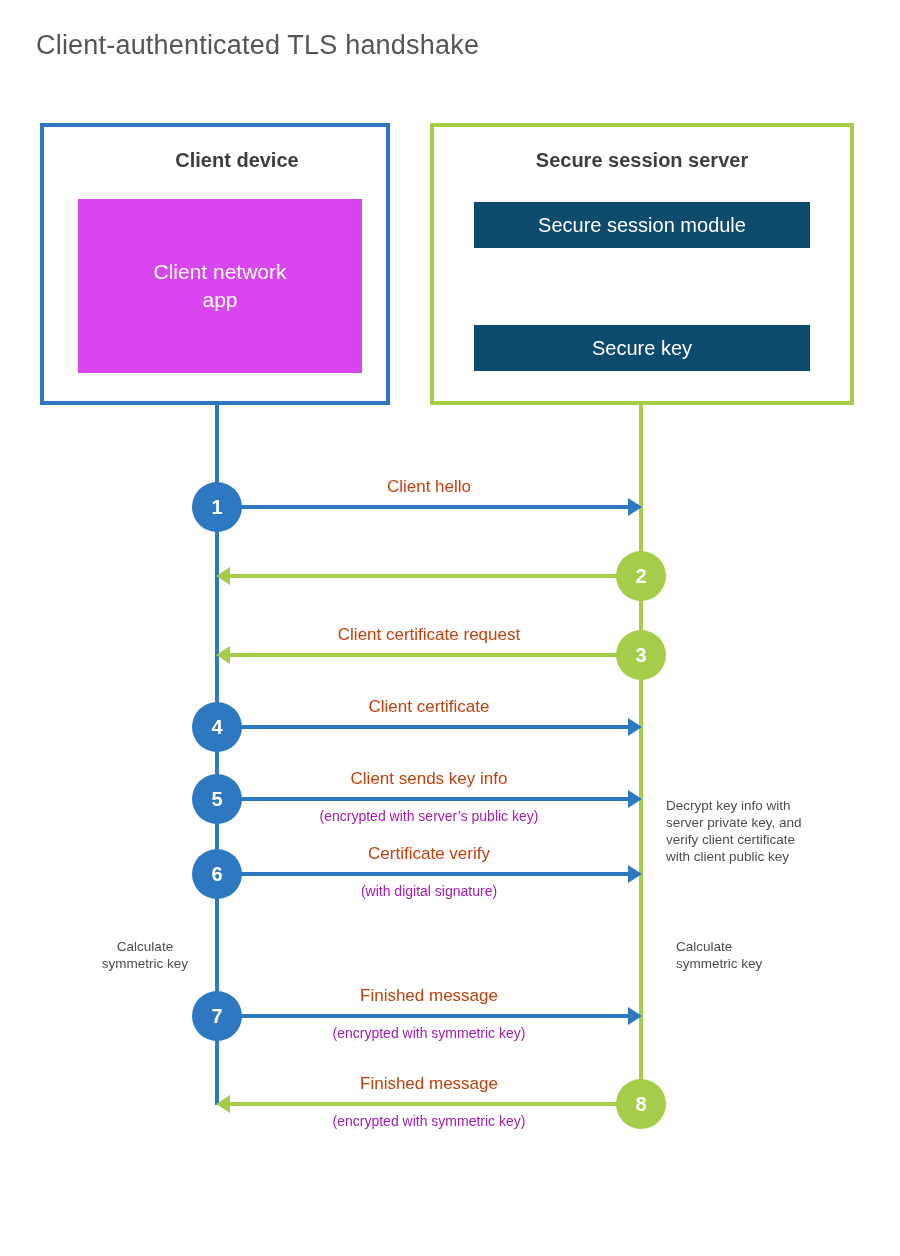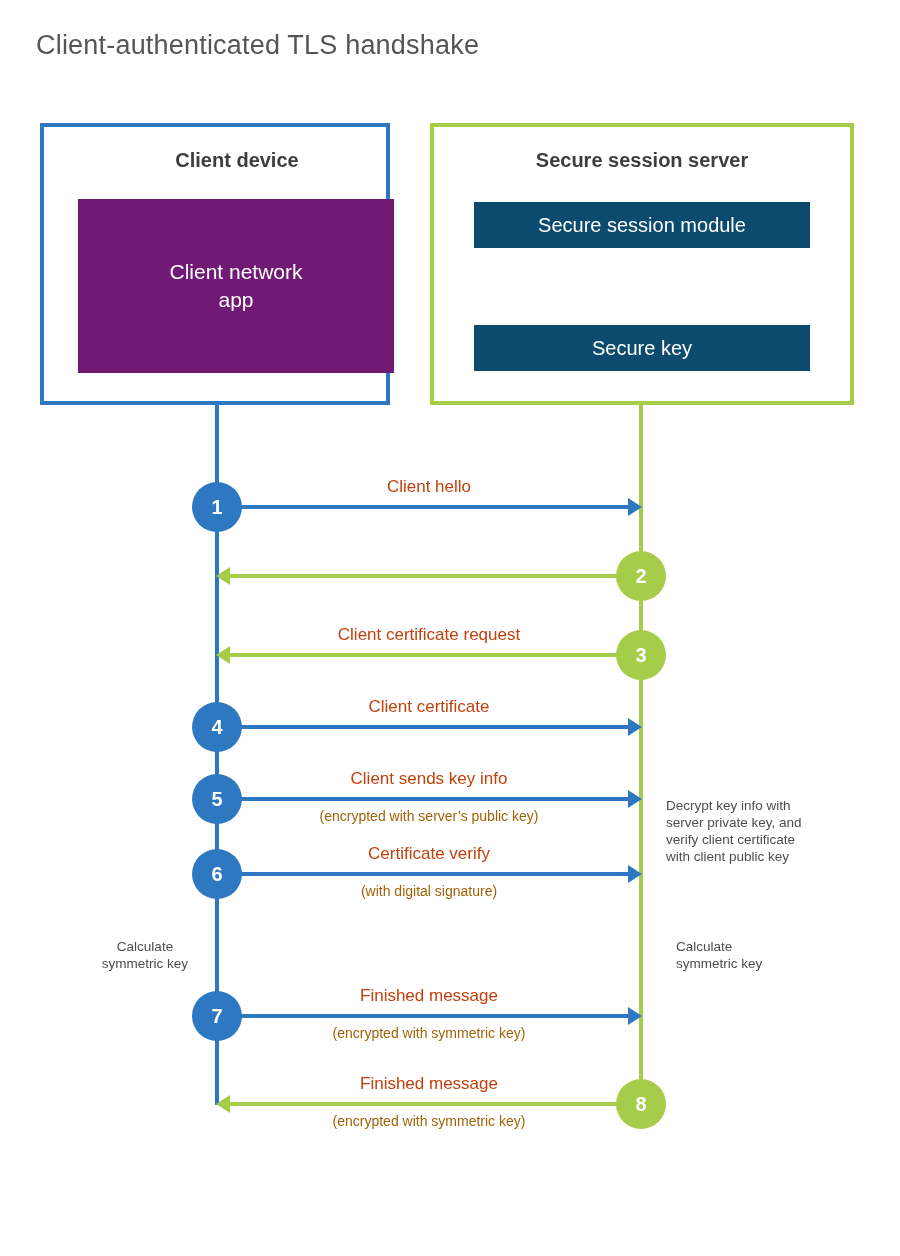--- a/index.html
+++ b/index.html
@@ -9,21 +9,21 @@
   .title { position:absolute; left:36px; top:30px; font-size:27px; color:#555555; letter-spacing:0.2px; }
 
   .entity-box { position:absolute; box-sizing:border-box; background:#ffffff; }
   .client-box { left:40px; top:123px; width:350px; height:282px; border:4px solid #2e78c1; }
   .server-box { left:430px; top:123px; width:424px; height:282px; border:4px solid #a5cd4a; }
 
   .entity-title { position:absolute; font-size:20px; font-weight:bold; color:#3d3d3d; text-align:center; }
   .client-title { left:48px; top:149px; width:378px; }
   .server-title { left:430px; top:149px; width:424px; }
 
-  .app-box { position:absolute; left:78px; top:199px; width:316px; height:174px; background:#701a75;
+  .app-box { position:absolute; left:78px; top:199px; width:284px; height:174px; background:#d946ef;
              color:#ffffff; font-size:21px; line-height:28px; display:flex; align-items:center;
              justify-content:center; text-align:center; white-space:pre-line; }
 
   .module { position:absolute; left:474px; width:336px; height:46px; background:#0c4a6e;
             color:#ffffff; font-size:20px; text-align:center; line-height:46px; }
 
   .lifeline { position:absolute; width:4px; top:405px; height:700px; }
   .lifeline.blue  { left:215px; background:#2e78c1; }
   .lifeline.green { left:639px; background:#a5cd4a; }
 
@@ -39,21 +39,21 @@
 
   .circle { position:absolute; width:50px; height:50px; border-radius:50%; color:#ffffff;
             font-size:20px; font-weight:bold; display:flex; align-items:center; justify-content:center;
             z-index:3; }
   .circle.blue  { background:#2e78c1; }
   .circle.green { background:#a5cd4a; }
 
   .arrow-label { position:absolute; left:179px; width:500px; text-align:center;
                  font-size:17px; color:#c2410c; }
   .arrow-sub   { position:absolute; left:179px; width:500px; text-align:center;
-                 font-size:14px; color:#a16207; }
+                 font-size:14px; color:#a21caf; }
 
   .note { position:absolute; font-size:13.5px; line-height:17px; color:#4d4d4d; white-space:pre-line; }
   .note-decrypt { left:666px; top:797px; width:170px; text-align:left; }
   .note-calc-left { left:90px; top:938px; width:110px; text-align:center; }
   .note-calc-right { left:676px; top:938px; width:120px; text-align:left; }
 </style>
 </head>
 <body>
 
 <div class="canvas">

